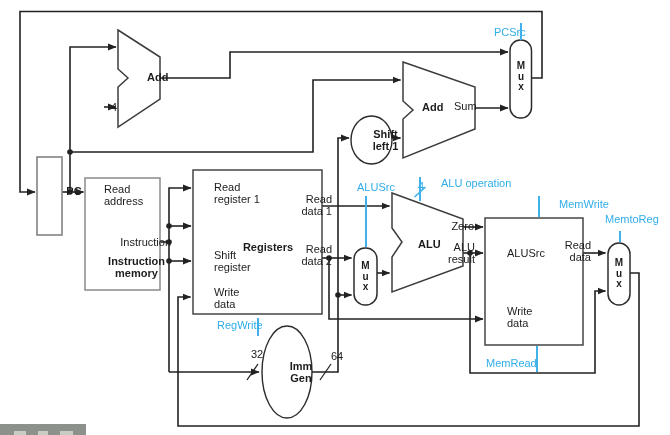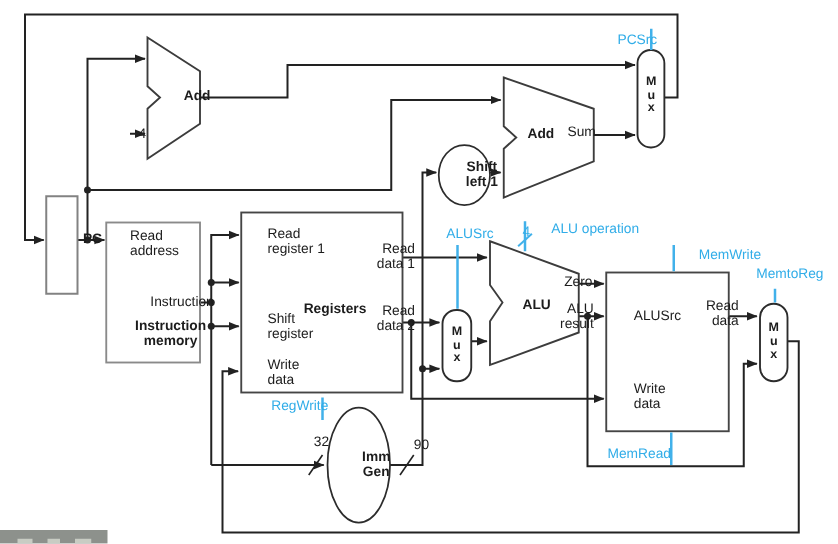--- a/index.html
+++ b/index.html
@@ -137,21 +137,21 @@
 
   <div class="lbl" style="left:200px;top:181px;width:60px;">Read register 1</div>
   <div class="lbl" style="left:200px;top:249px;width:60px;">Shift register</div>
   <div class="lbl" style="left:200px;top:286px;width:40px;">Write data</div>
   <div class="lbl b c nw" style="left:220px;top:241px;width:68px;">Registers</div>
   <div class="lbl r" style="left:275px;top:193px;width:43px;">Read data 1</div>
   <div class="lbl r" style="left:275px;top:243px;width:43px;">Read data 2</div>
 
   <div class="lbl b c" style="left:270px;top:360px;width:34px;">Imm Gen</div>
   <div class="lbl nw" style="left:237px;top:348px;">32</div>
-  <div class="lbl nw" style="left:317px;top:350px;">90</div>
+  <div class="lbl nw" style="left:317px;top:350px;">64</div>
 
   <div class="lbl b nw" style="left:404px;top:238px;">ALU</div>
   <div class="lbl r nw" style="left:428px;top:220px;width:32px;">Zero</div>
   <div class="lbl r" style="left:424px;top:241px;width:37px;">ALU result</div>
 
   <div class="lbl nw" style="left:493px;top:247px;">ALUSrc</div>
   <div class="lbl r" style="left:537px;top:239px;width:40px;">Read data</div>
   <div class="lbl" style="left:493px;top:305px;width:38px;">Write data</div>
 
   <div class="mux-lbl" style="left:510px;top:61px;width:22px;">

